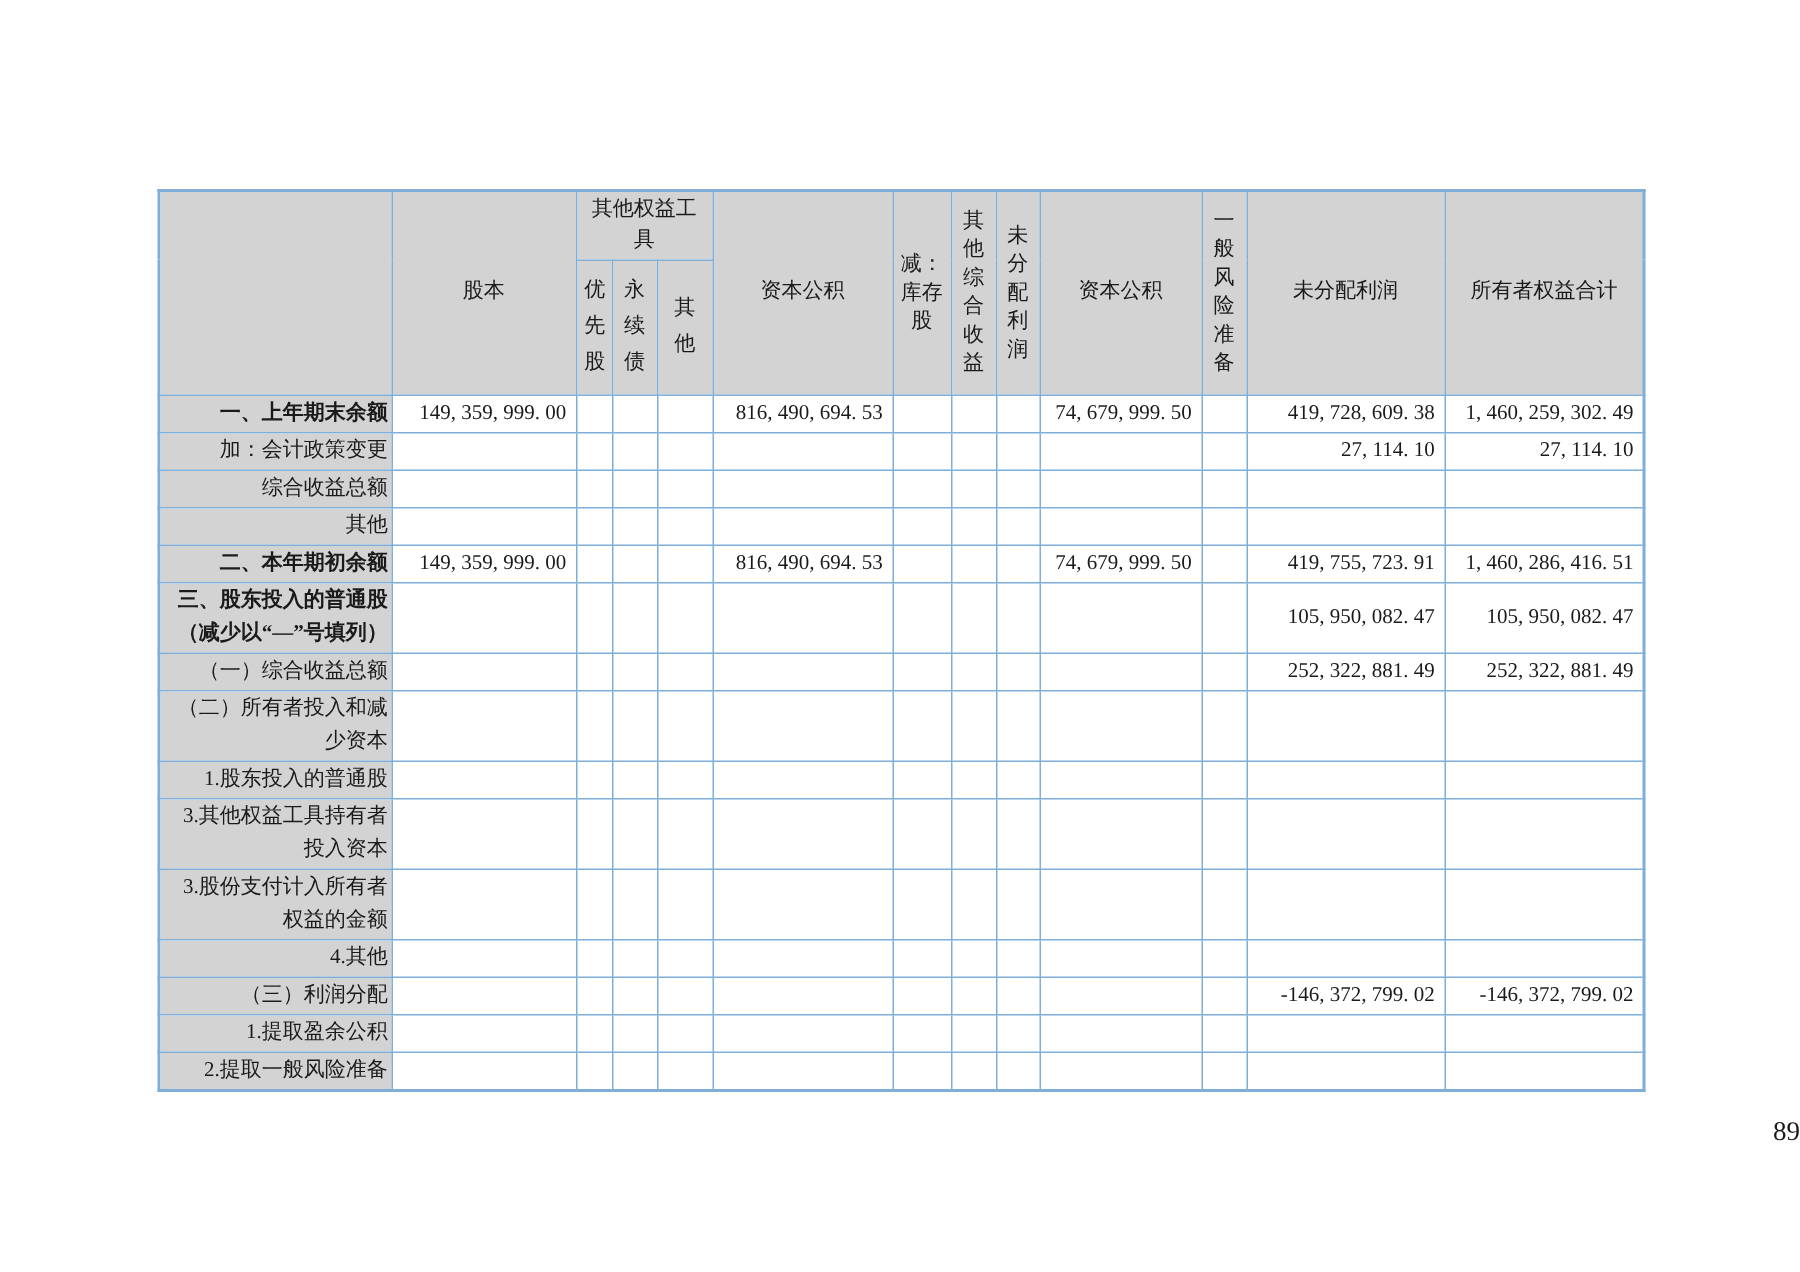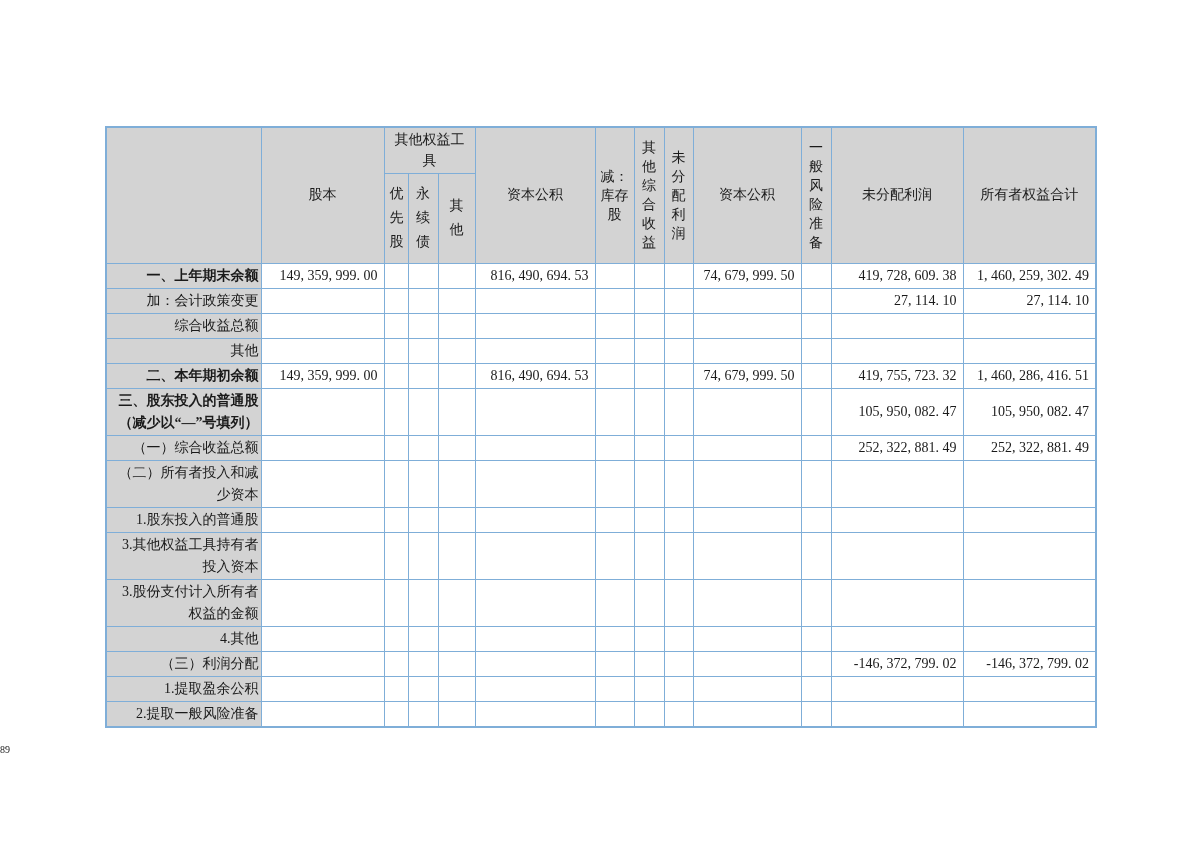--- a/index.html
+++ b/index.html
@@ -64,22 +64,22 @@
     padding: 1px 6px 1px 2px;
     line-height: 22px;
     height: 22px;
     white-space: nowrap;
   }
   .page-number {
     position: absolute;
     top: 744px;
     left: 0;
     width: 100%;
-    text-align: left;
-    font-size: 10px;
+    text-align: right;
+    font-size: 18px;
     color: var(--txt);
   }
 </style>
 </head>
 <body>
 
 <div class="page">
 
   <table class="equity">
     <colgroup>
@@ -183,21 +183,21 @@
           <td class="num">149, 359, 999. 00</td>
           <td class="num"></td>
           <td class="num"></td>
           <td class="num"></td>
           <td class="num">816, 490, 694. 53</td>
           <td class="num"></td>
           <td class="num"></td>
           <td class="num"></td>
           <td class="num">74, 679, 999. 50</td>
           <td class="num"></td>
-          <td class="num">419, 755, 723. 32</td>
+          <td class="num">419, 755, 723. 91</td>
           <td class="num">1, 460, 286, 416. 51</td>
         </tr>
         <tr>
           <td class="lbl bold">三、股东投入的普通股（减少以“—”号填列）</td>
           <td class="num"></td>
           <td class="num"></td>
           <td class="num"></td>
           <td class="num"></td>
           <td class="num"></td>
           <td class="num"></td>

